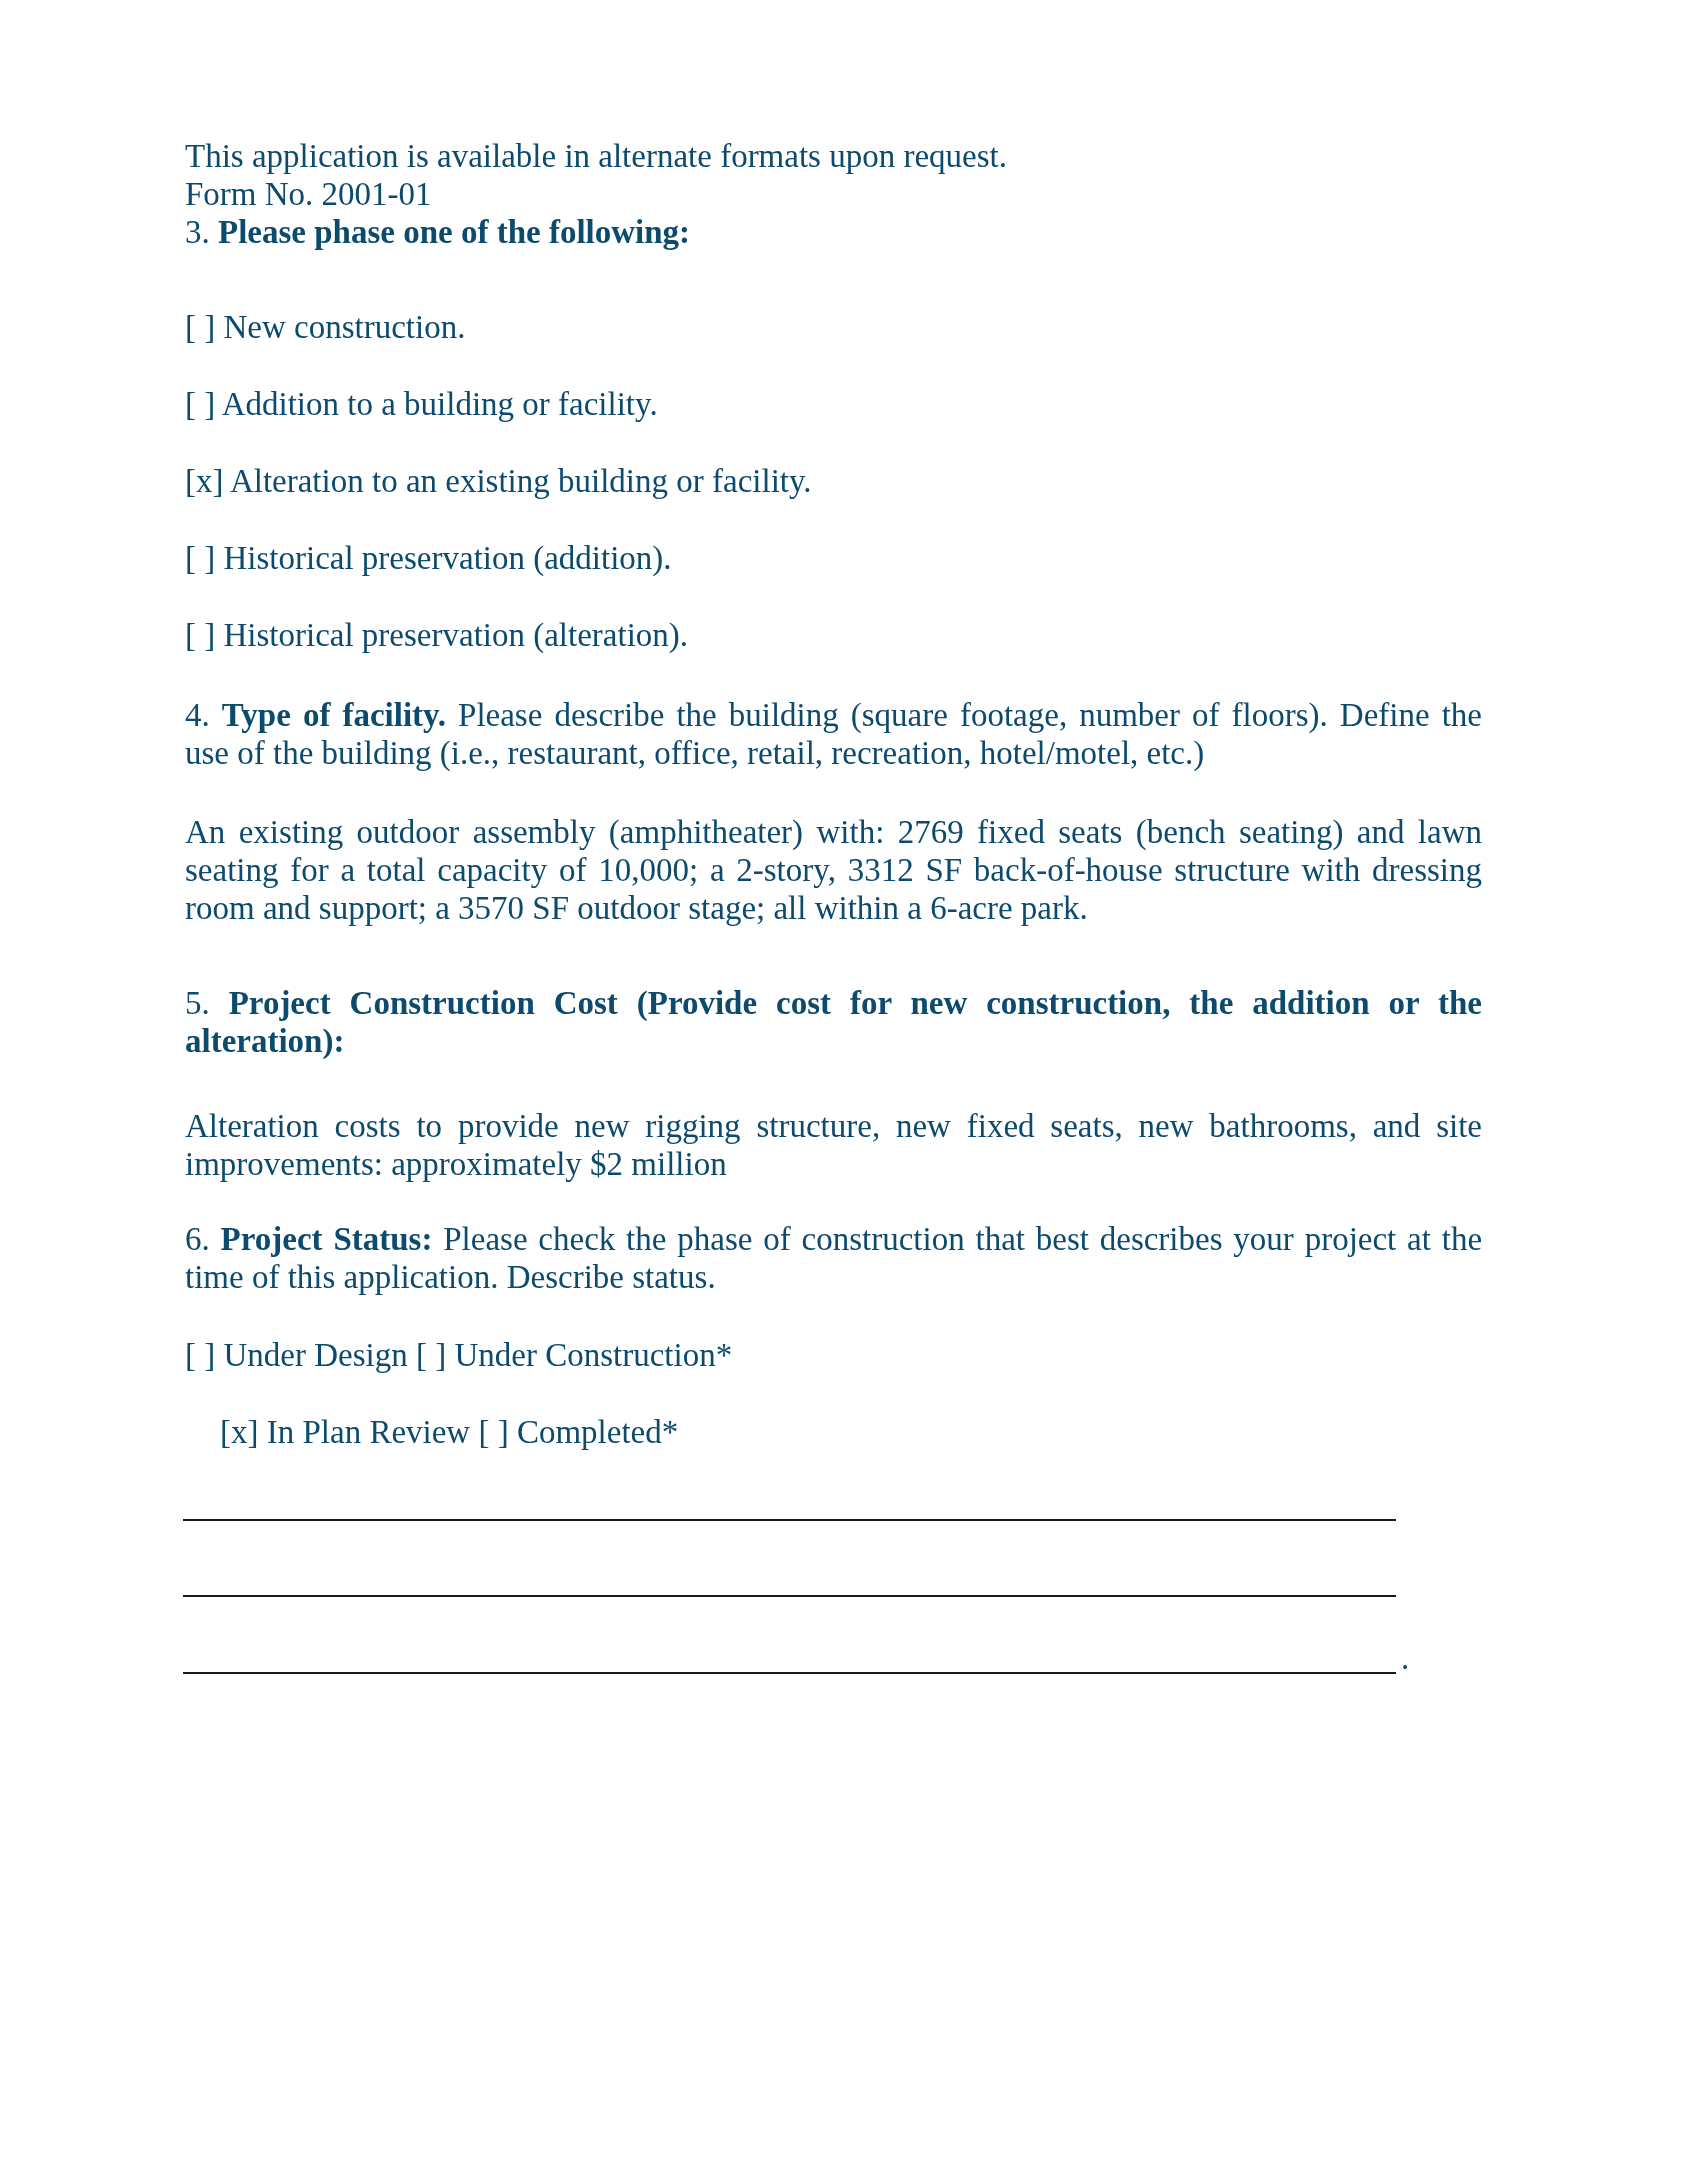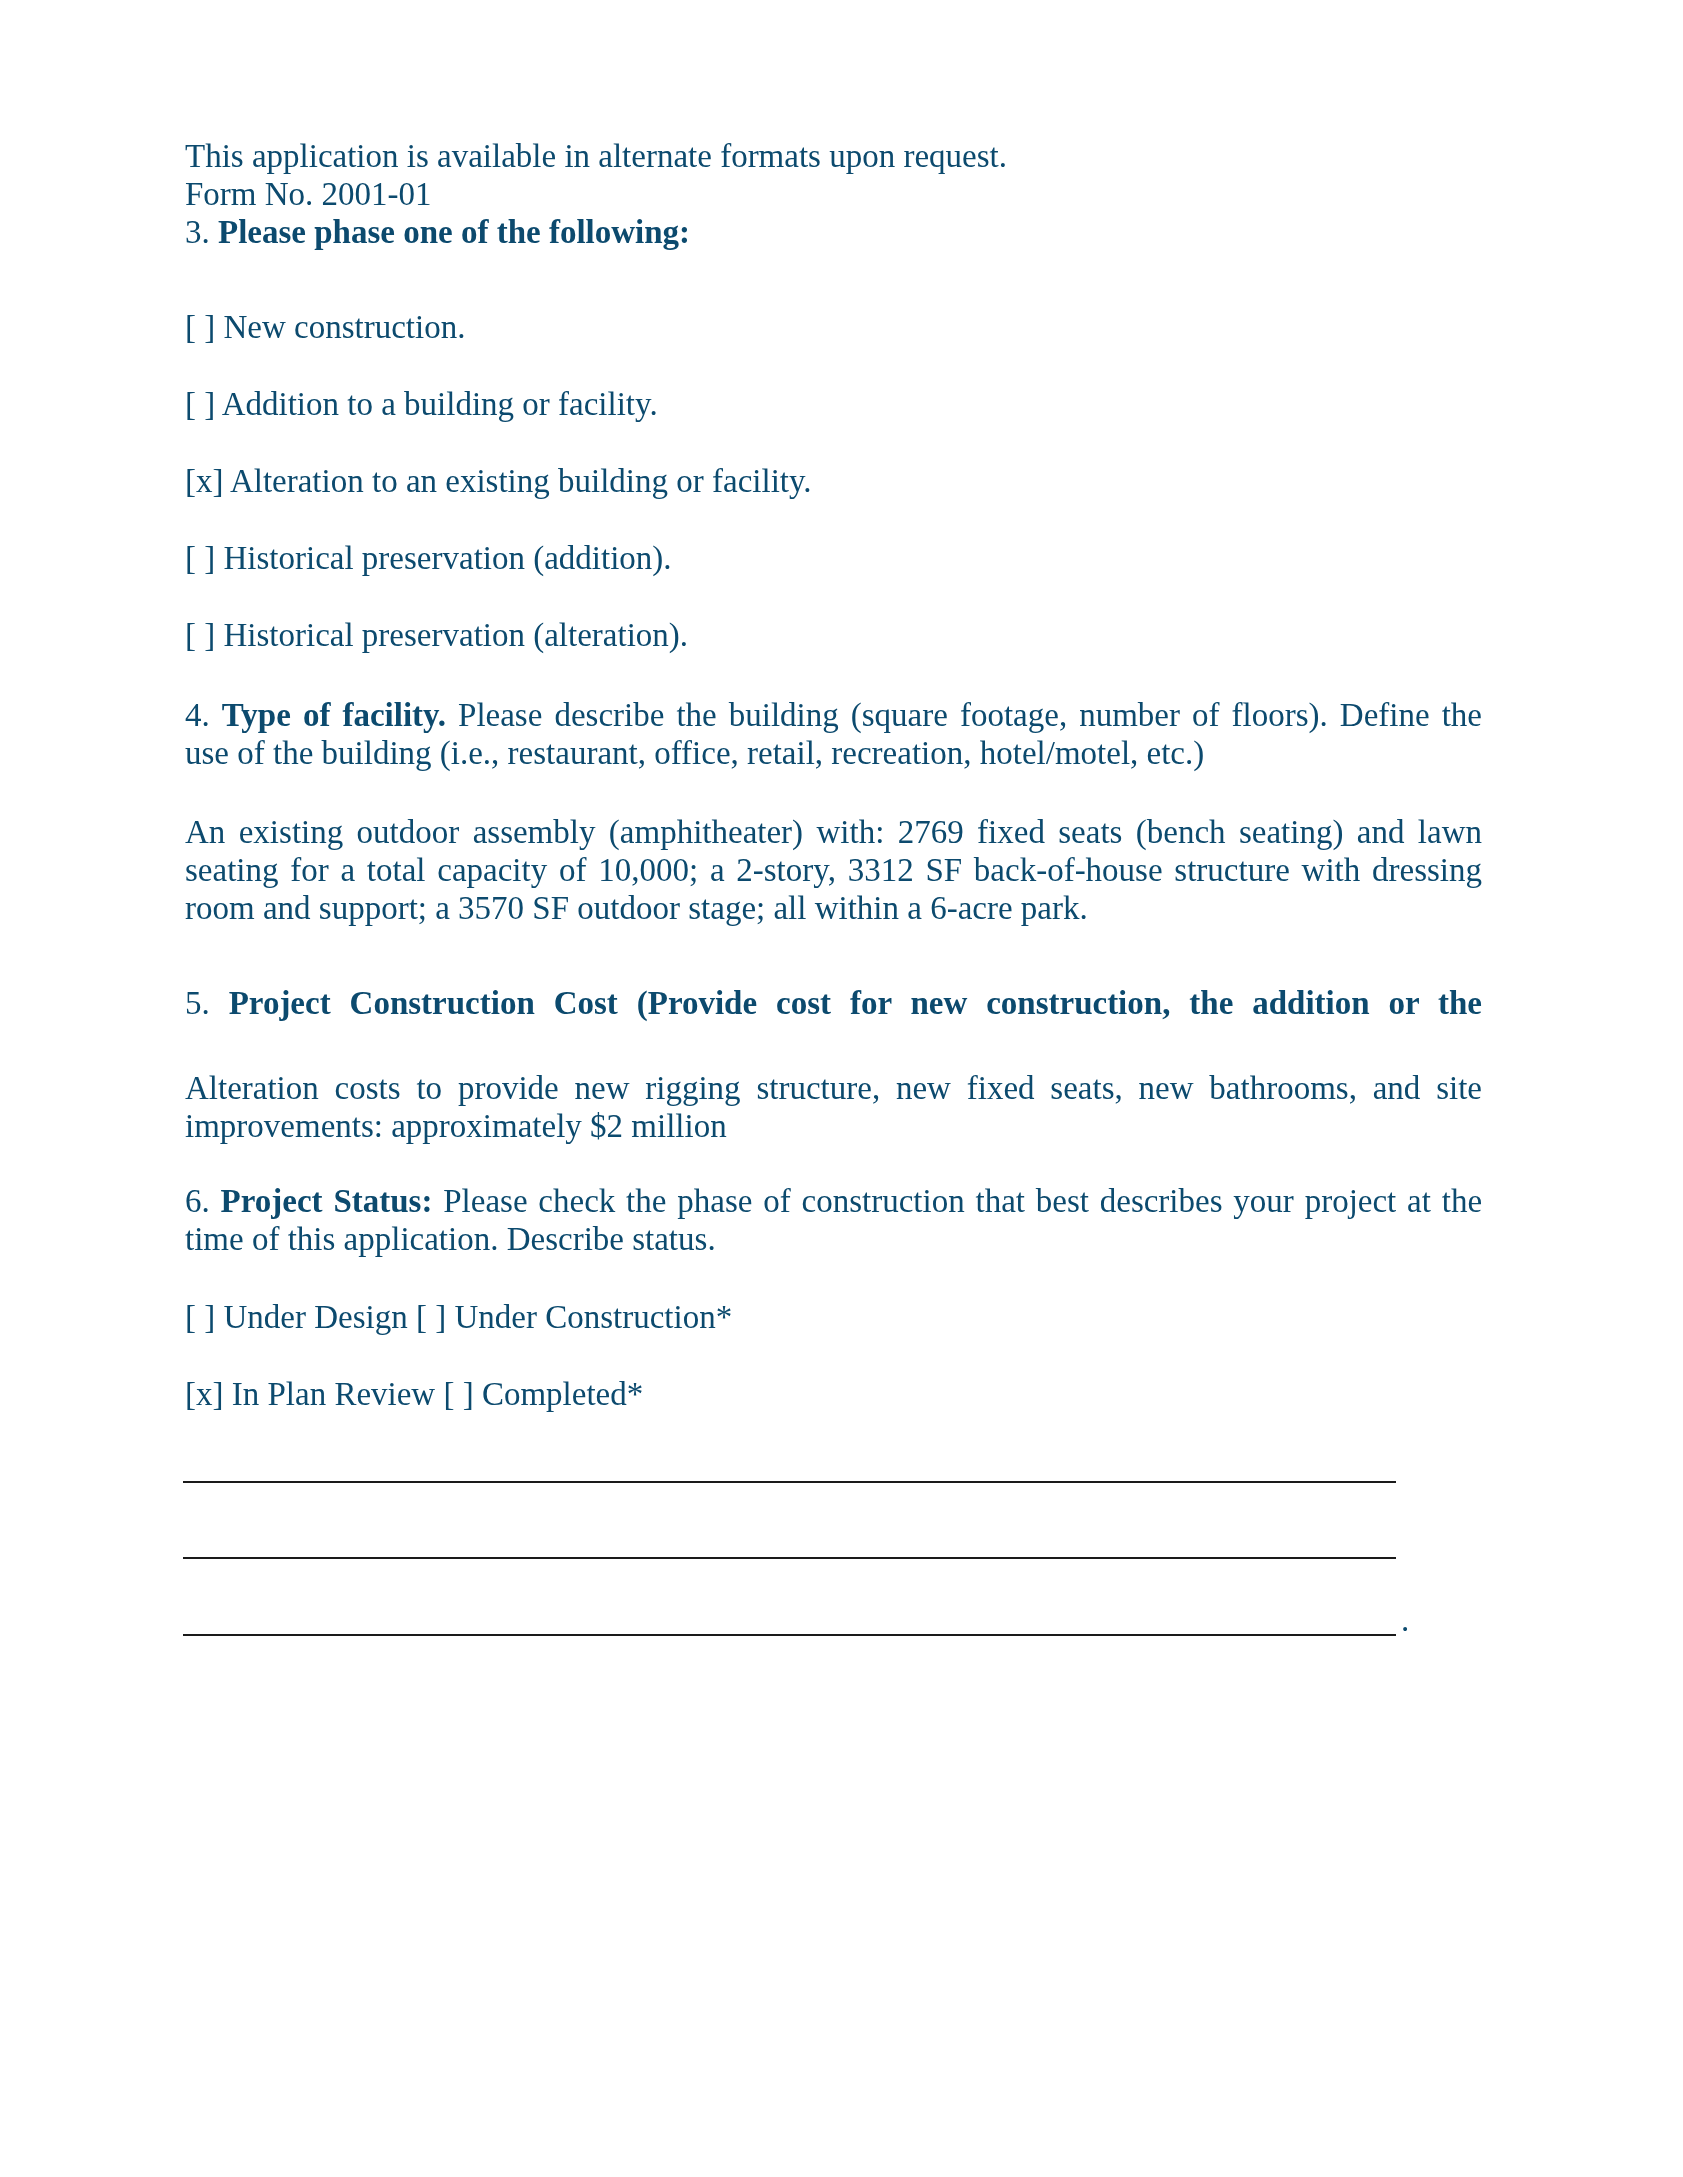--- a/index.html
+++ b/index.html
@@ -31,21 +31,21 @@
   .cb-row { margin-top: 39px; }
   .cb-row.first { margin-top: 57px; }
   .cb { display: inline; }
 
   .s4-head { margin-top: 42px; }
   .s4-answer { margin-top: 41px; }
   .s5-head { margin-top: 57px; }
   .s5-answer { margin-top: 47px; }
   .s6-head { margin-top: 37px; }
   .status-row1 { margin-top: 40px; }
-  .status-row2 { margin-top: 39px; }
+  .status-row2 { margin-top: 39px; margin-left: 35px; }
   .footnote { margin-top: 42px; }
 
   
   .write-row { position: relative; height: 2px; }
   .write-row.r1 { margin-top: 68px; }
   .write-row.r2 { margin-top: 74px; }
   .write-row.r3 { margin-top: 75px; }
   .write-line {
     position: absolute;
     left: -2px;
@@ -84,20 +84,21 @@
     </div>
 
     <div class="s4-answer">
         <div class="jline">An existing outdoor assembly (amphitheater) with: 2769 fixed seats (bench seating) and lawn</div>
         <div class="jline">seating for a total capacity of 10,000; a 2-story, 3312 SF back-of-house structure with dressing</div>
         <div class="jlast">room and support; a 3570 SF outdoor stage; all within a 6-acre park.</div>
       </div>
 
     <div class="s5-head">
       <div class="jline"><span>5.</span> <b>Project Construction Cost (Provide cost for new construction, the addition or the</b></div>
+      <div class="jlast"><b>alteration):</b></div>
     </div>
 
     <div class="s5-answer">
         <div class="jline">Alteration costs to provide new rigging structure, new fixed seats, new bathrooms, and site</div>
         <div class="jlast">improvements: approximately $2 million</div>
       </div>
 
     <div class="s6-head">
       <div class="jline"><span>6.</span> <b>Project Status:</b> <span>Please check the phase of construction that best describes your project at the</span></div>
       <div class="jlast">time of this application. Describe status.</div>

